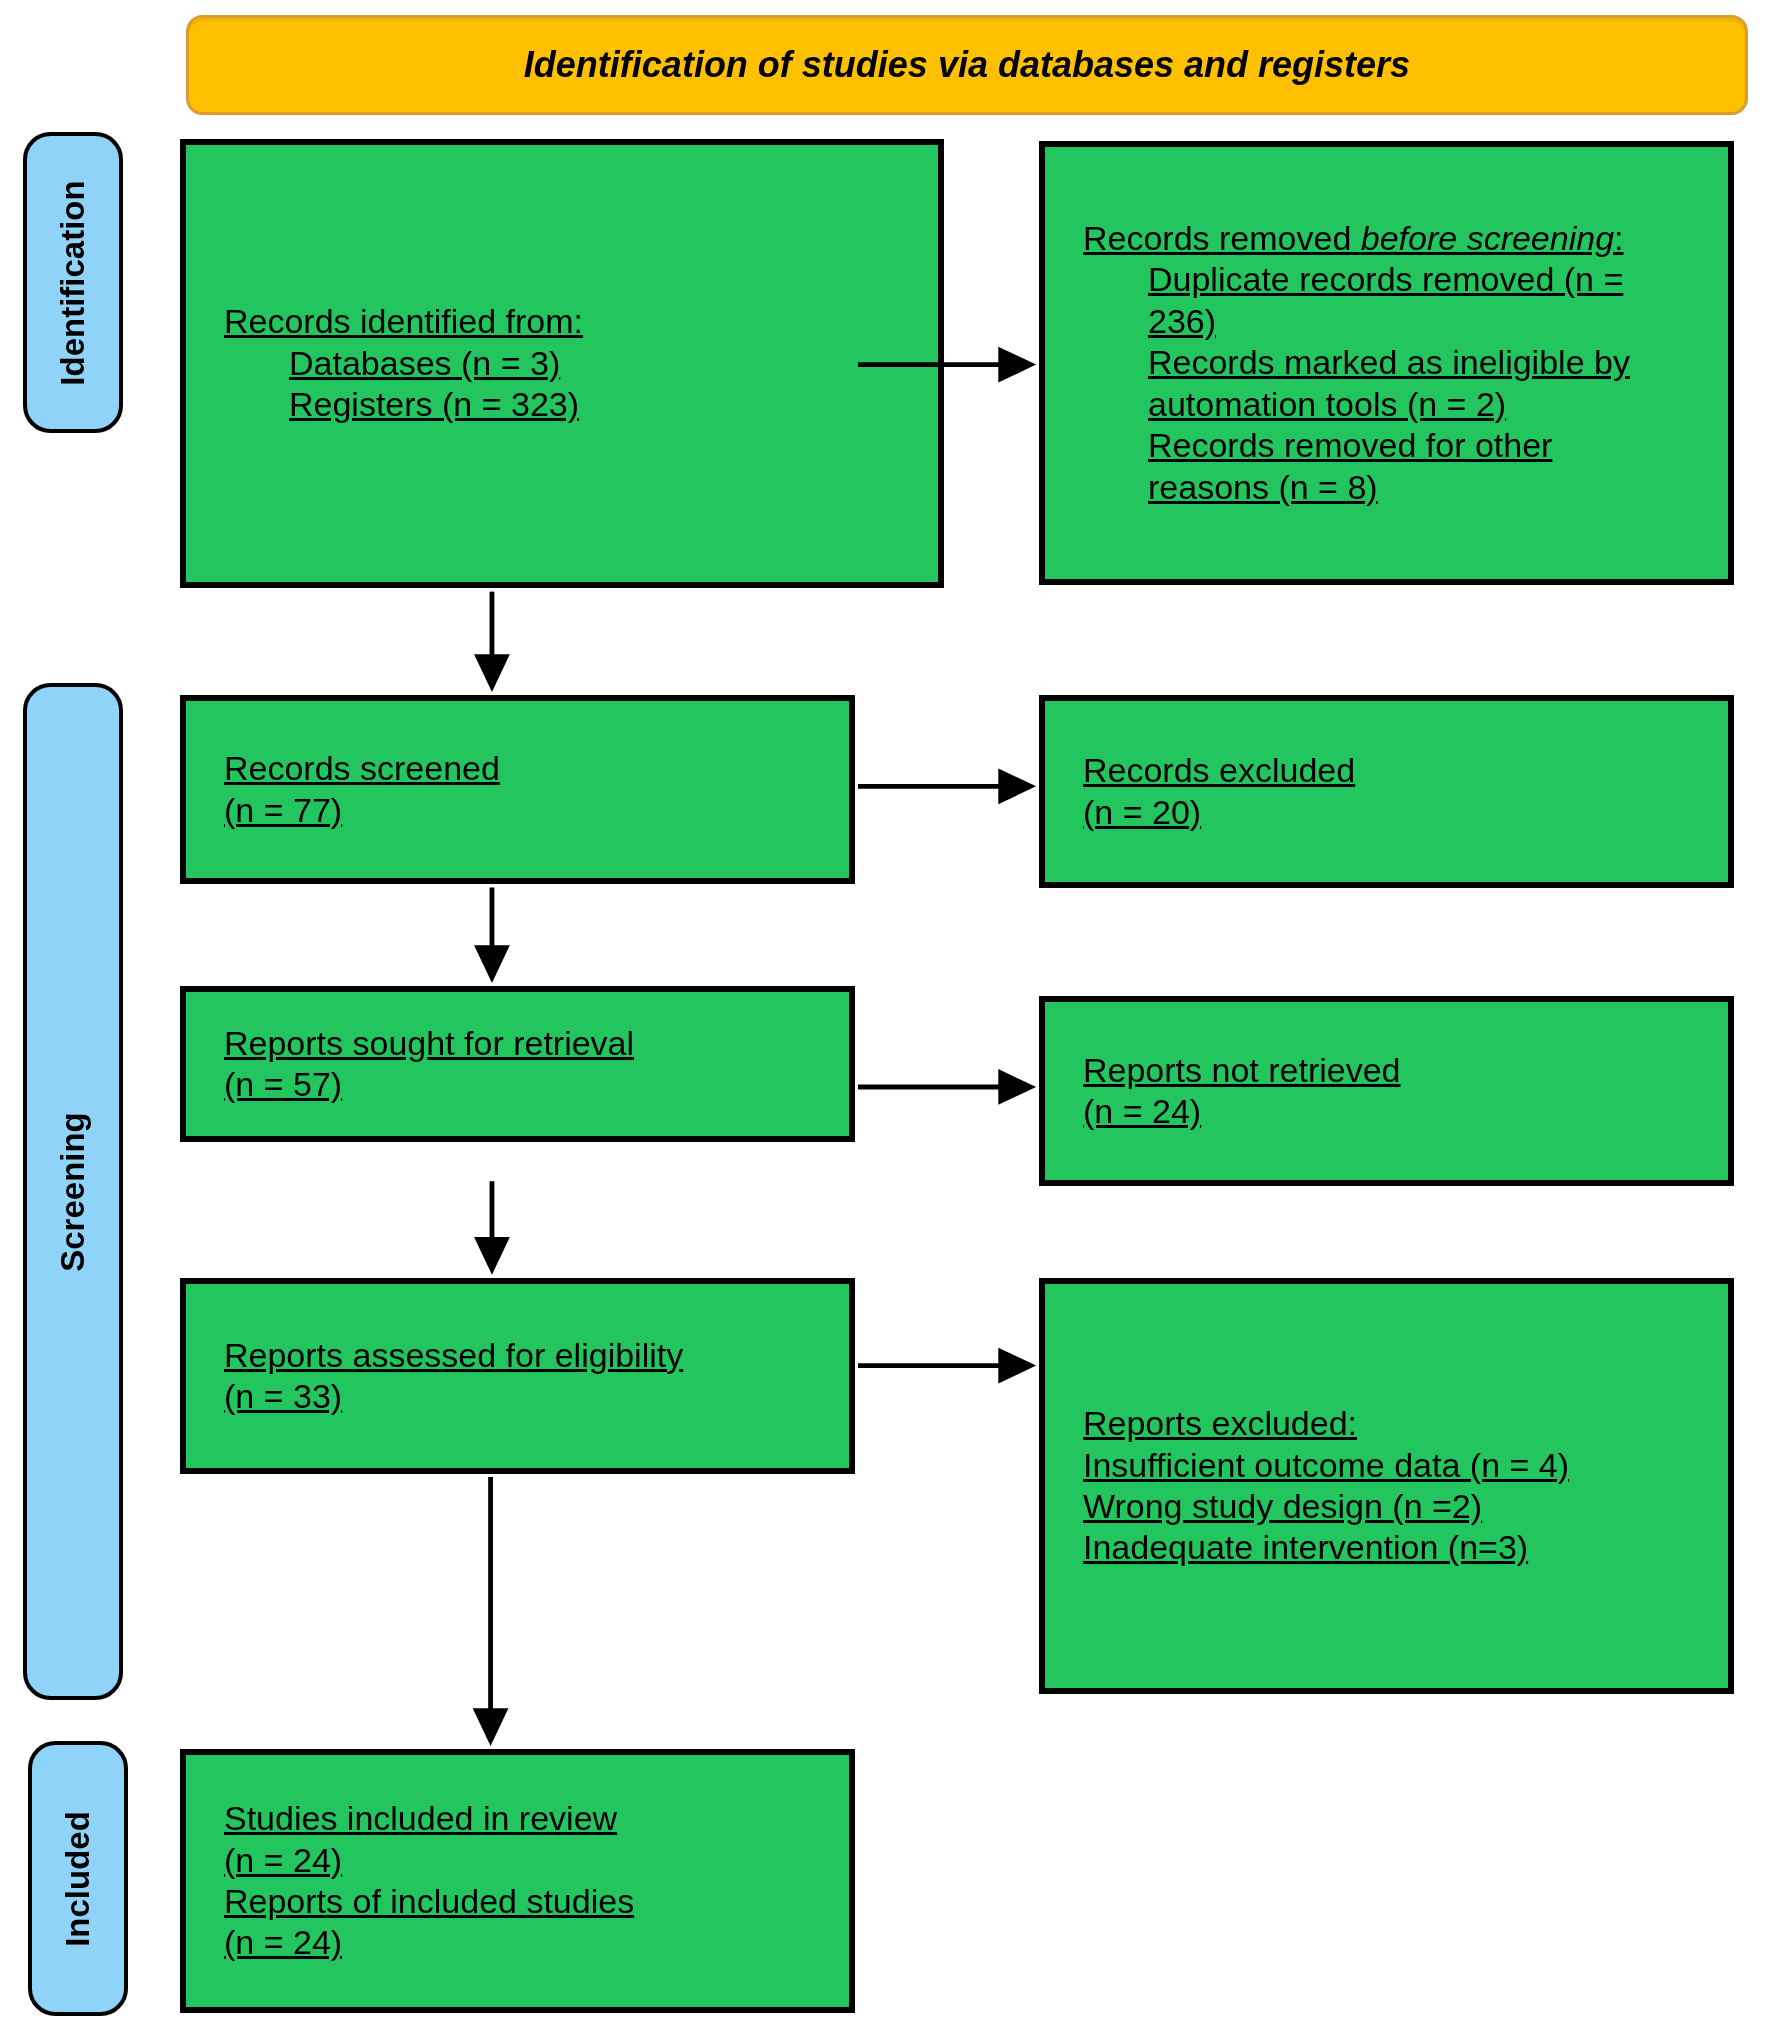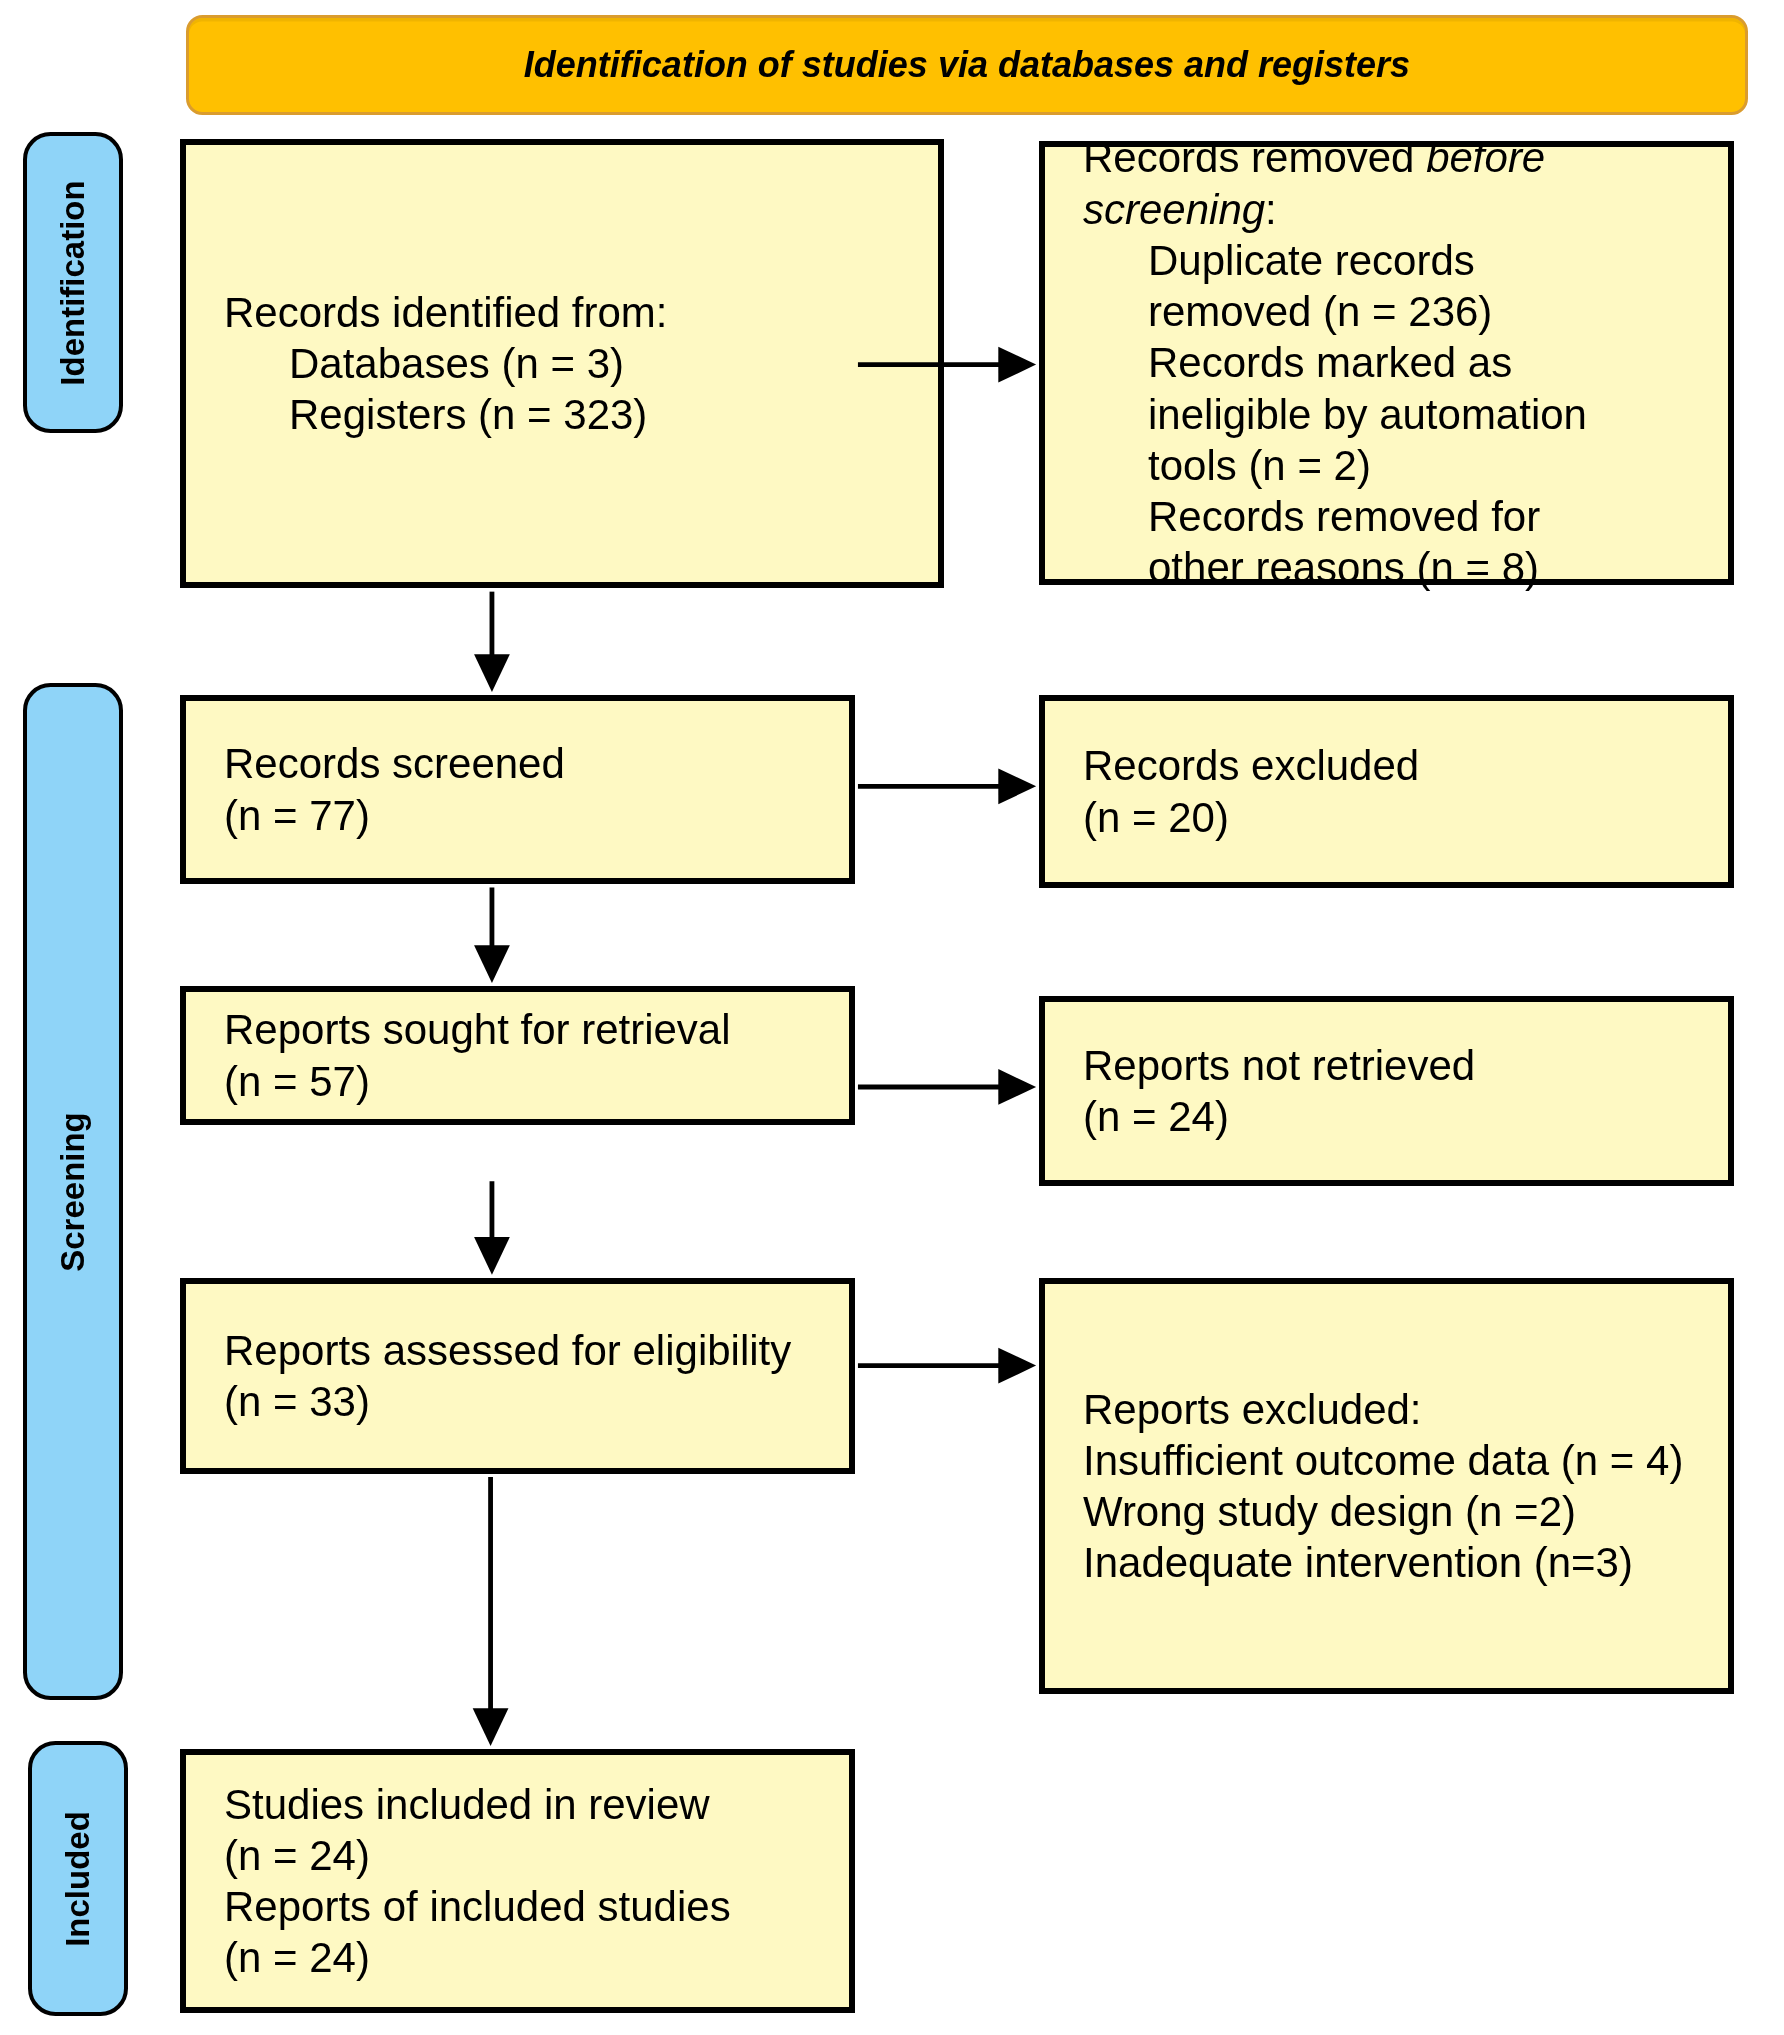--- a/index.html
+++ b/index.html
@@ -48,34 +48,35 @@
     white-space: nowrap;
     font-size: 33px; font-weight: bold;
   }
   .stage-identification { left: 23px;  top: 132px;  width: 100px; height: 301px; }
   .stage-screening      { left: 23px;  top: 683px;  width: 100px; height: 1017px; }
   .stage-included       { left: 27.5px;  top: 1741px; width: 100px; height: 275px; }
 
   
   .fbox {
     position: absolute;
-    background: #fef9c3;
+    background: #22c55e;
     border: 6.2px solid var(--border);
     display: flex; flex-direction: column; justify-content: center;
-    font-size: 42px; line-height: 1.22;
+    font-size: 34px; line-height: 1.22;
     padding: 13.8px 27.5px 13.8px 38px;
+    text-decoration: underline;
   }
   .fbox .indent { margin-left: 65px; }
   .fbox em { font-style: italic; }
 
   .box-records-identified   { left: 180px;  top: 139px;  width: 764px;  height: 449px; }
   .box-records-removed      { left: 1039px; top: 141px;  width: 695px; height: 444px; padding-right: 83px; }
   .box-records-screened     { left: 180px;  top: 695px; width: 675px;  height: 189px; }
   .box-records-excluded     { left: 1039px; top: 695px; width: 695px; height: 193px; }
-  .box-reports-sought       { left: 180px;  top: 986px; width: 675px;  height: 139px; }
+  .box-reports-sought       { left: 180px;  top: 986px; width: 675px;  height: 156px; }
   .box-reports-not-retrieved{ left: 1039px; top: 996px; width: 695px; height: 190px; }
   .box-reports-assessed     { left: 180px;  top: 1278px; width: 675px;  height: 196px; }
   .box-reports-excluded     { left: 1039px; top: 1278px; width: 695px; height: 416px; }
   .box-studies-included     { left: 180px;  top: 1749px; width: 675px;  height: 264px; }
 
   
   svg.arrows {
     position: absolute; inset: 0;
     width: 100%; height: 100%;
     pointer-events: none;

